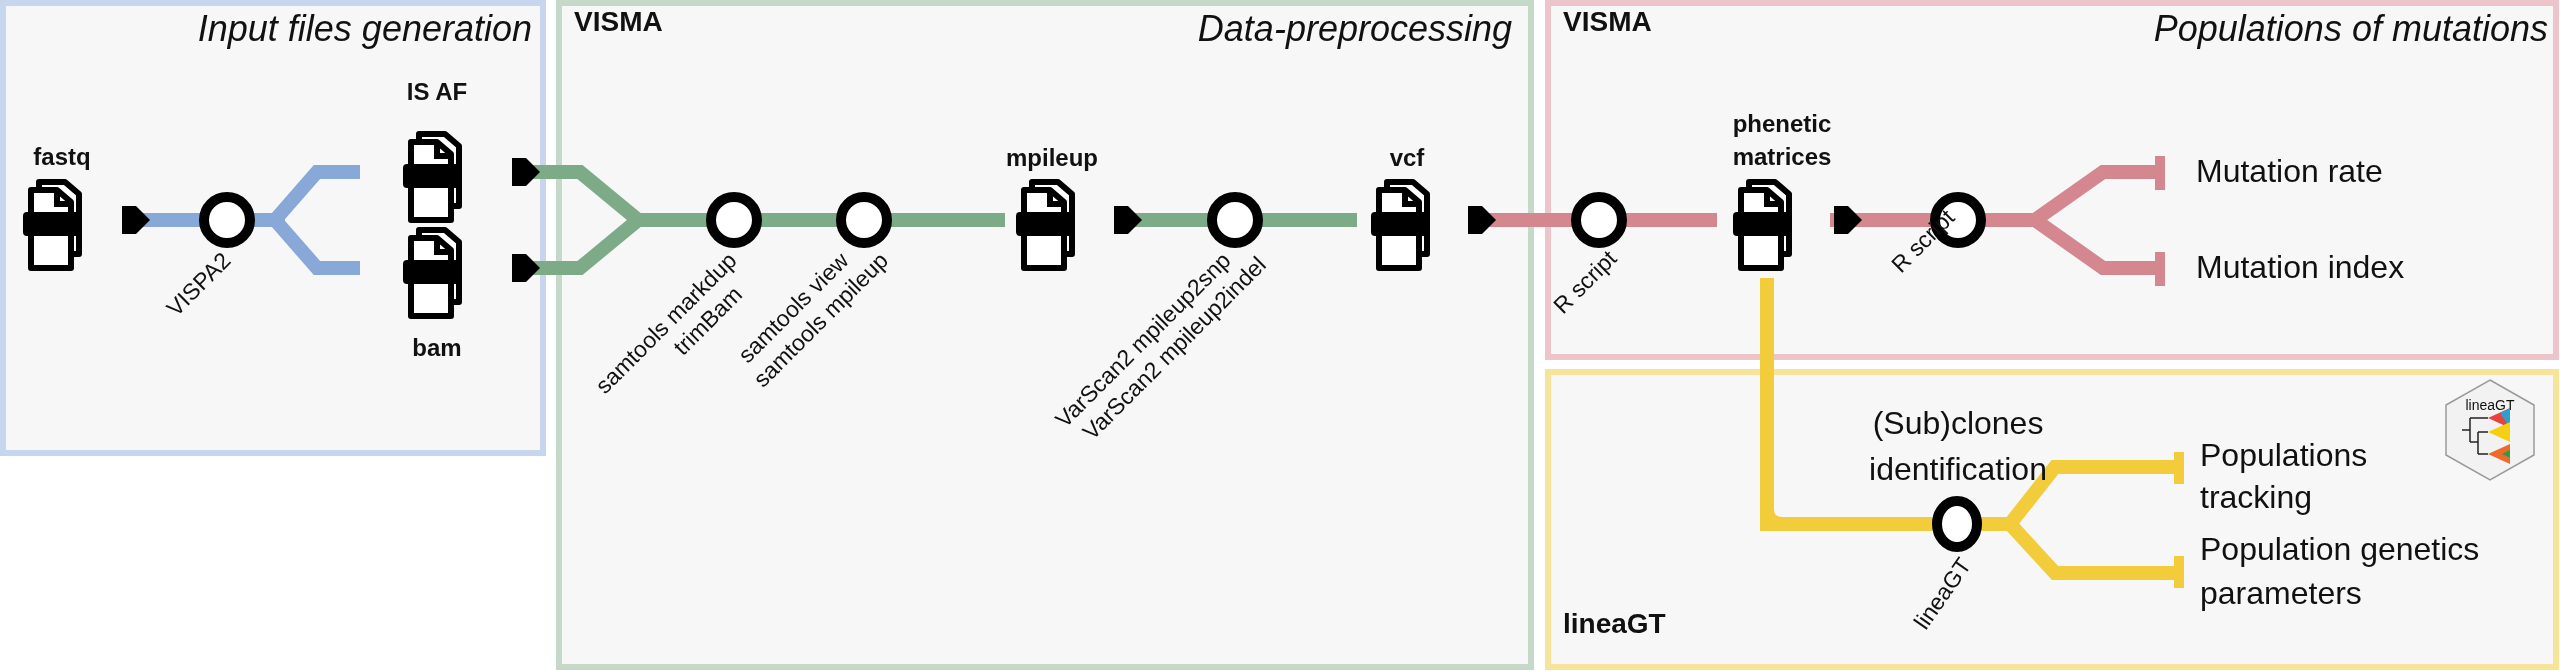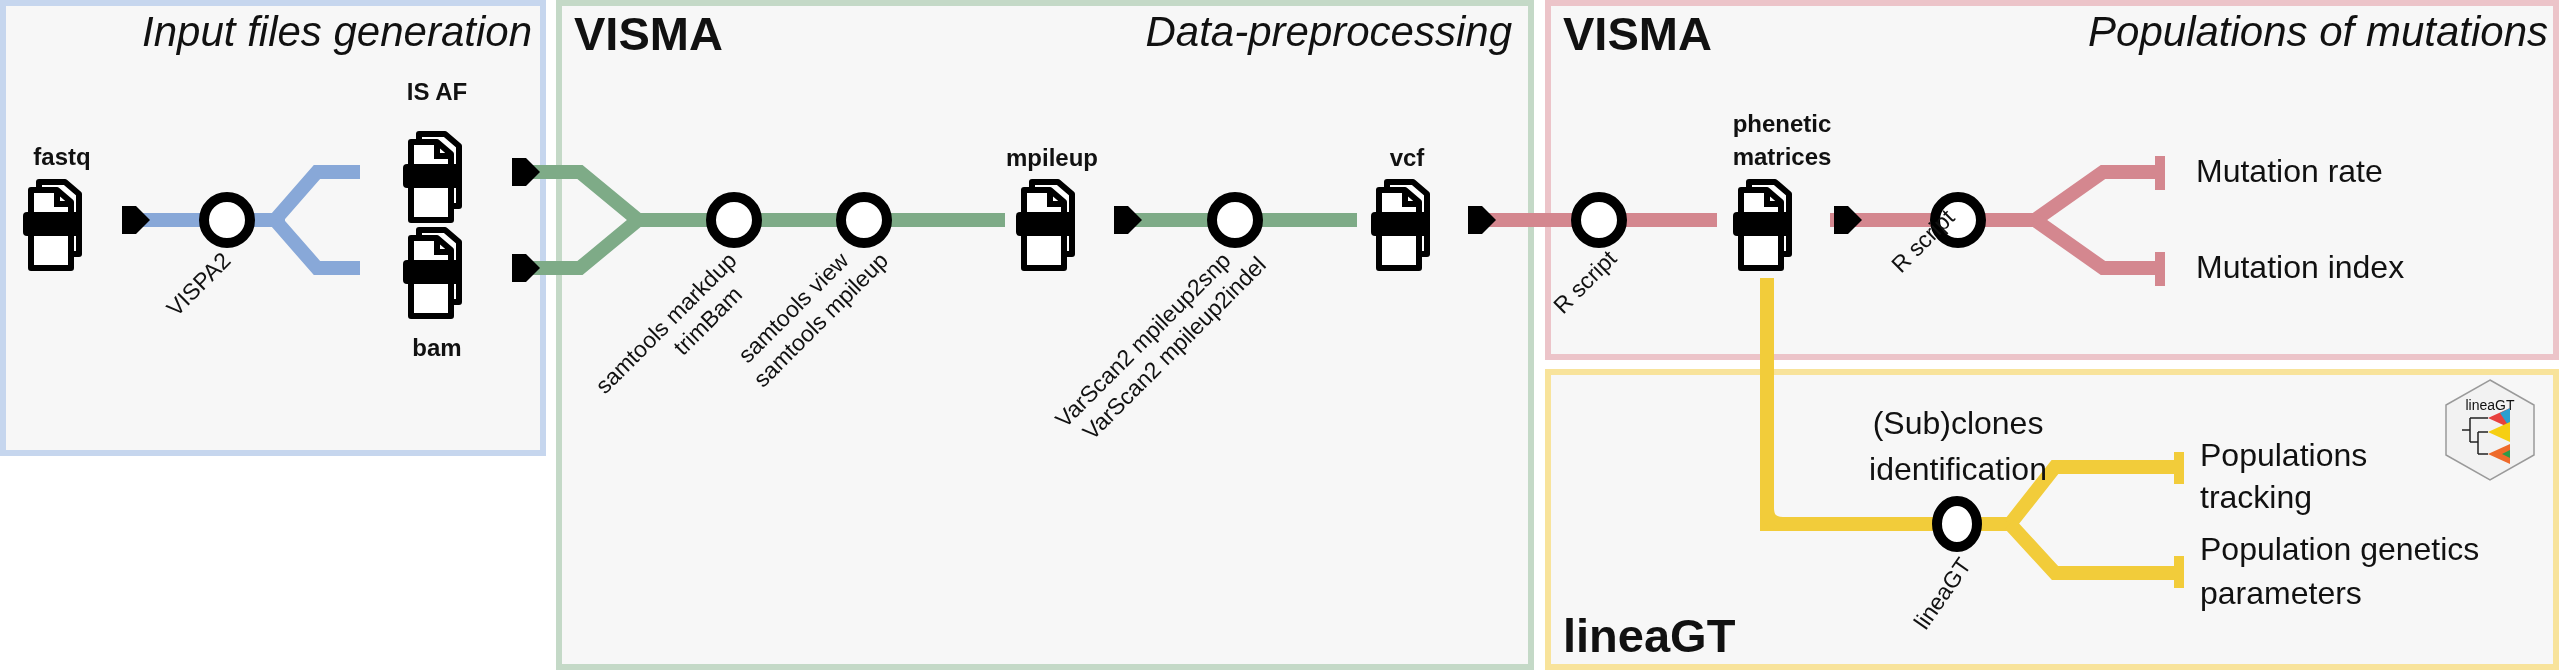--- a/index.html
+++ b/index.html
@@ -3,22 +3,22 @@
 <meta charset="utf-8">
 <style>
   html, body { margin: 0; padding: 0; background: #ffffff; }
   body { width: 2560px; height: 671px; position: relative; overflow: hidden;
          font-family: "Liberation Sans", sans-serif; }
   .panel { position: absolute; box-sizing: border-box; background: #f7f7f7; border: 6px solid; }
   .p-input { left: 0; top: 0; width: 546px; height: 456px; border-color: #c6d6ee; }
   .p-prep  { left: 556px; top: 0; width: 978px; height: 670px; border-color: #c4d9c7; }
   .p-acc   { left: 1545px; top: 0; width: 1014px; height: 360px; border-color: #ecc4c9; }
   .p-linea { left: 1545px; top: 369px; width: 1014px; height: 301px; border-color: #f8e39b; }
-  .title-it { position: absolute; font-style: italic; font-size: 42px; color: #111; white-space: nowrap; }
-  .title-bd { position: absolute; font-weight: bold; font-size: 47px; color: #111; white-space: nowrap; }
+  .title-it { position: absolute; font-style: italic; font-size: 36px; color: #111; white-space: nowrap; }
+  .title-bd { position: absolute; font-weight: bold; font-size: 28px; color: #111; white-space: nowrap; }
   svg#flow { position: absolute; left: 0; top: 0; }
   .lbl { font-family: "Liberation Sans", sans-serif; fill: #111; }
   .bold { font-weight: bold; }
 </style>
 </head>
 <body>
 
 <div class="panel p-input"></div>
 <div class="panel p-prep"></div>
 <div class="panel p-acc"></div>

